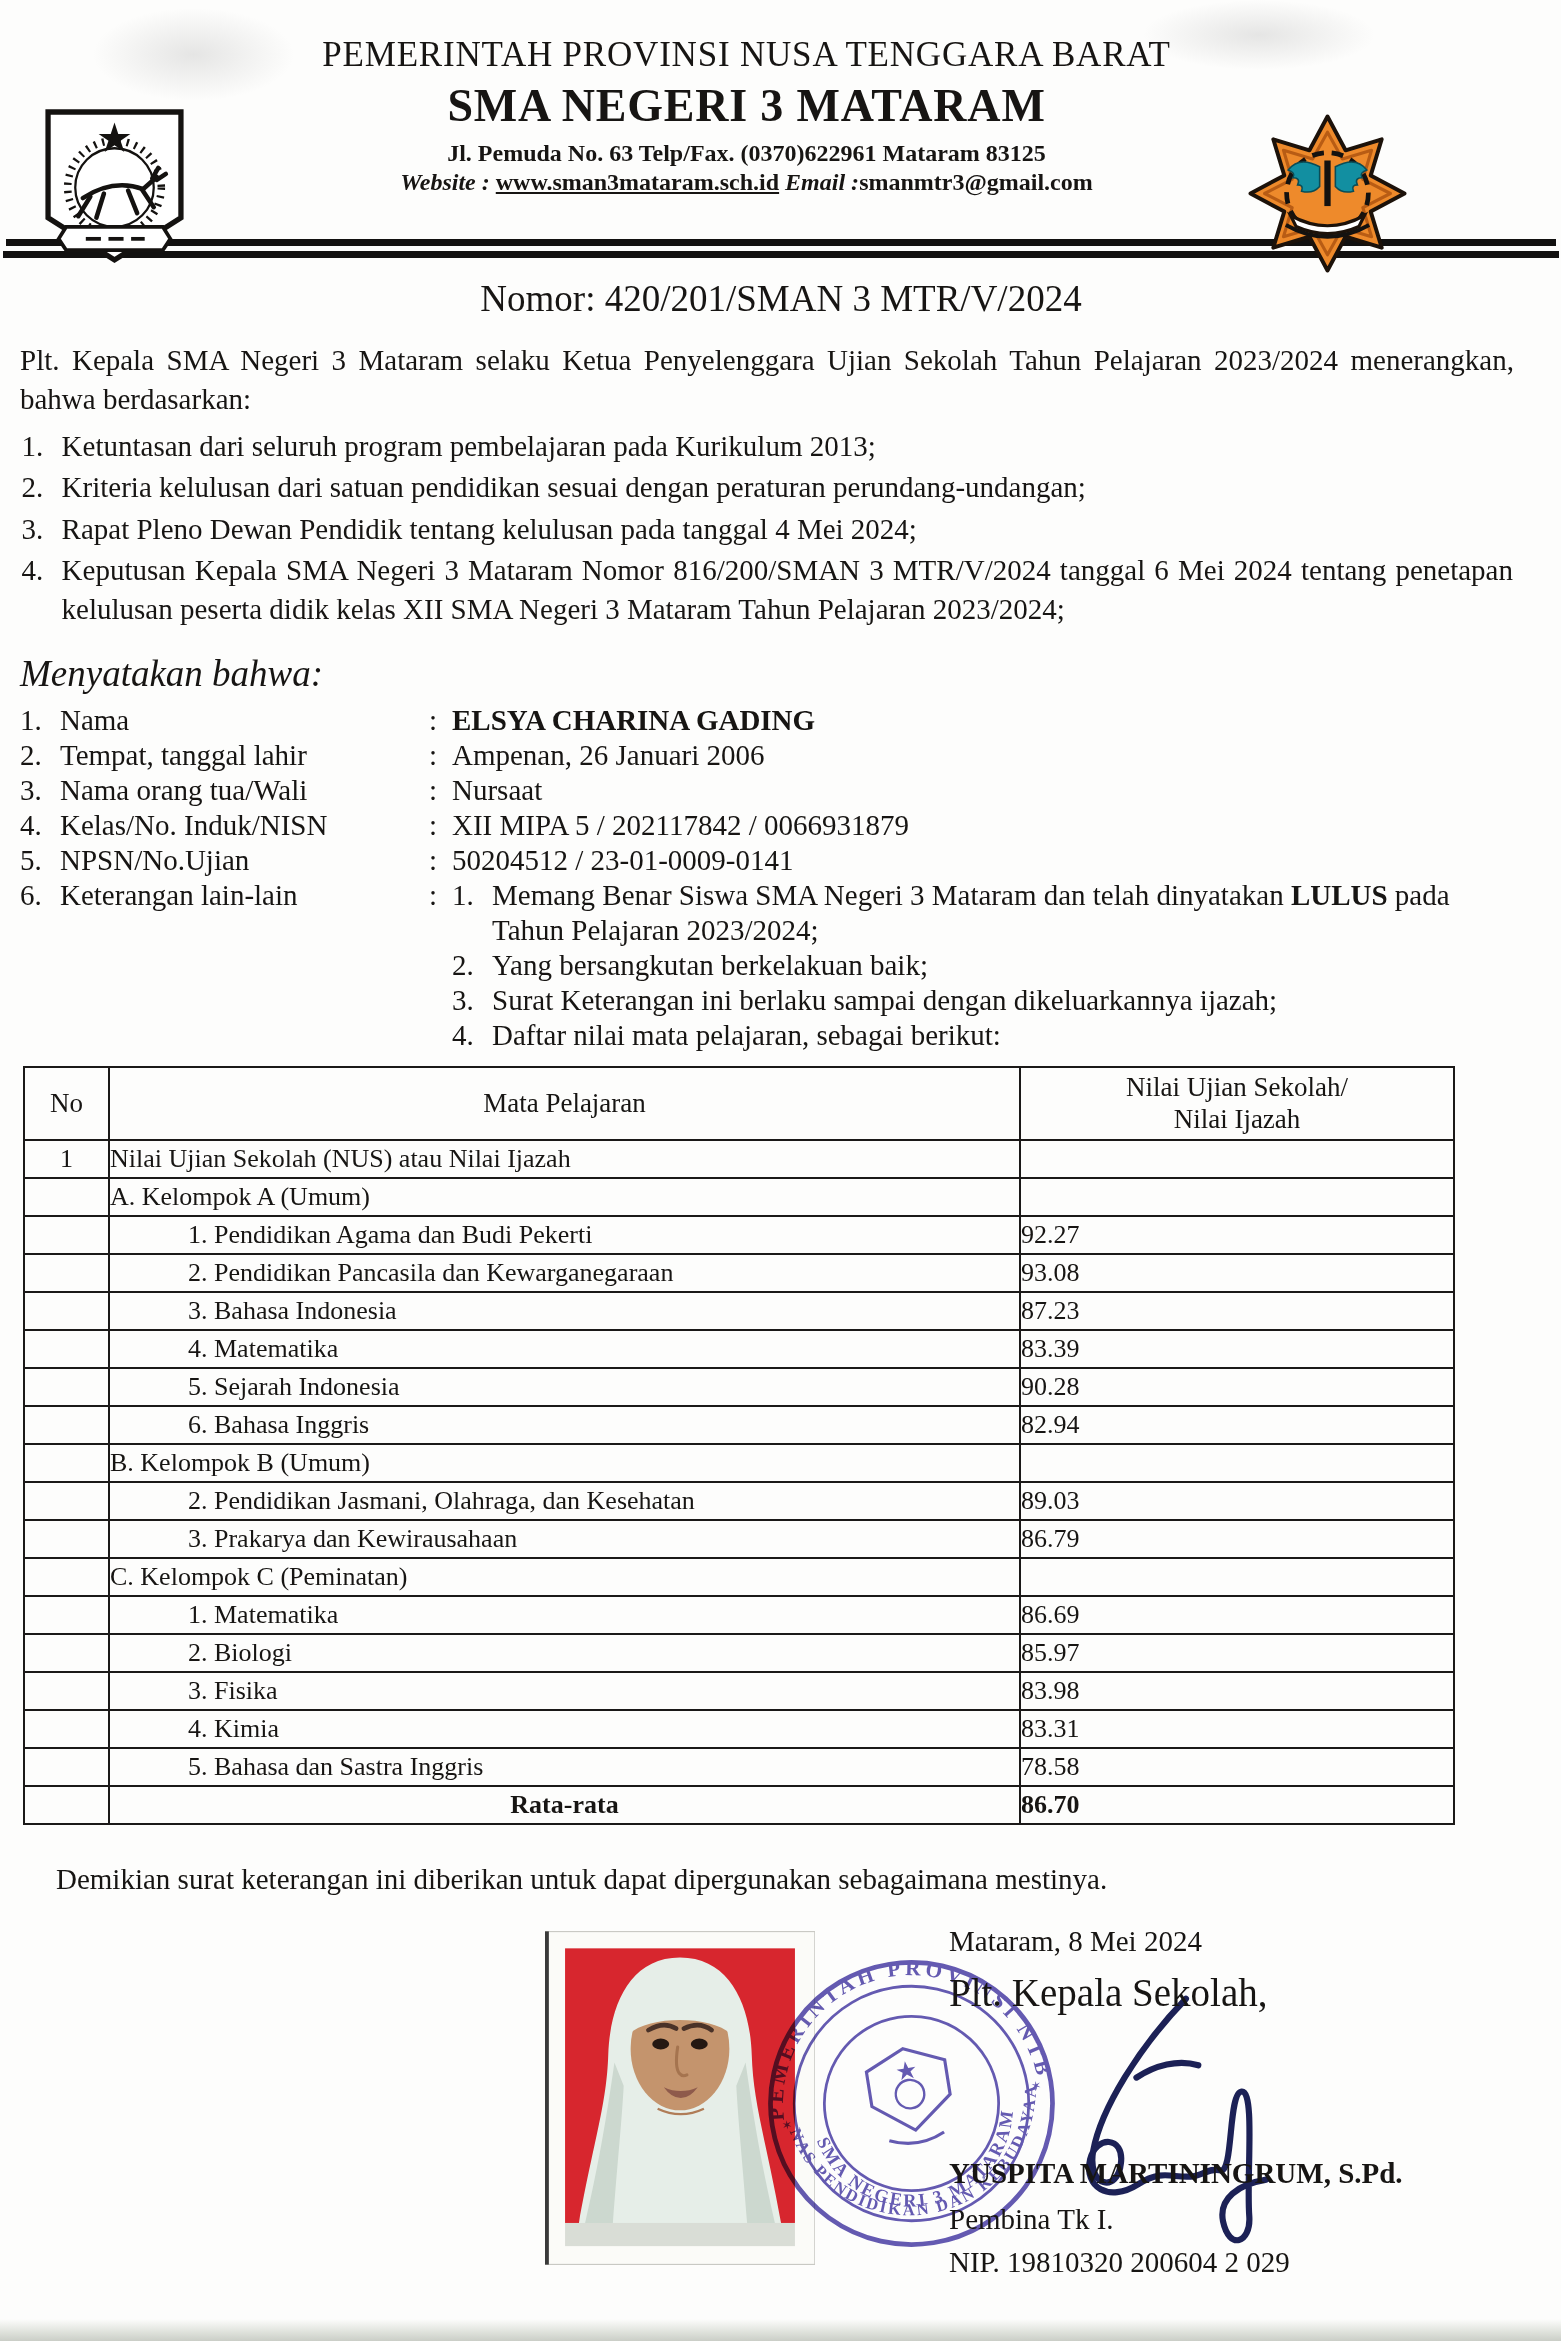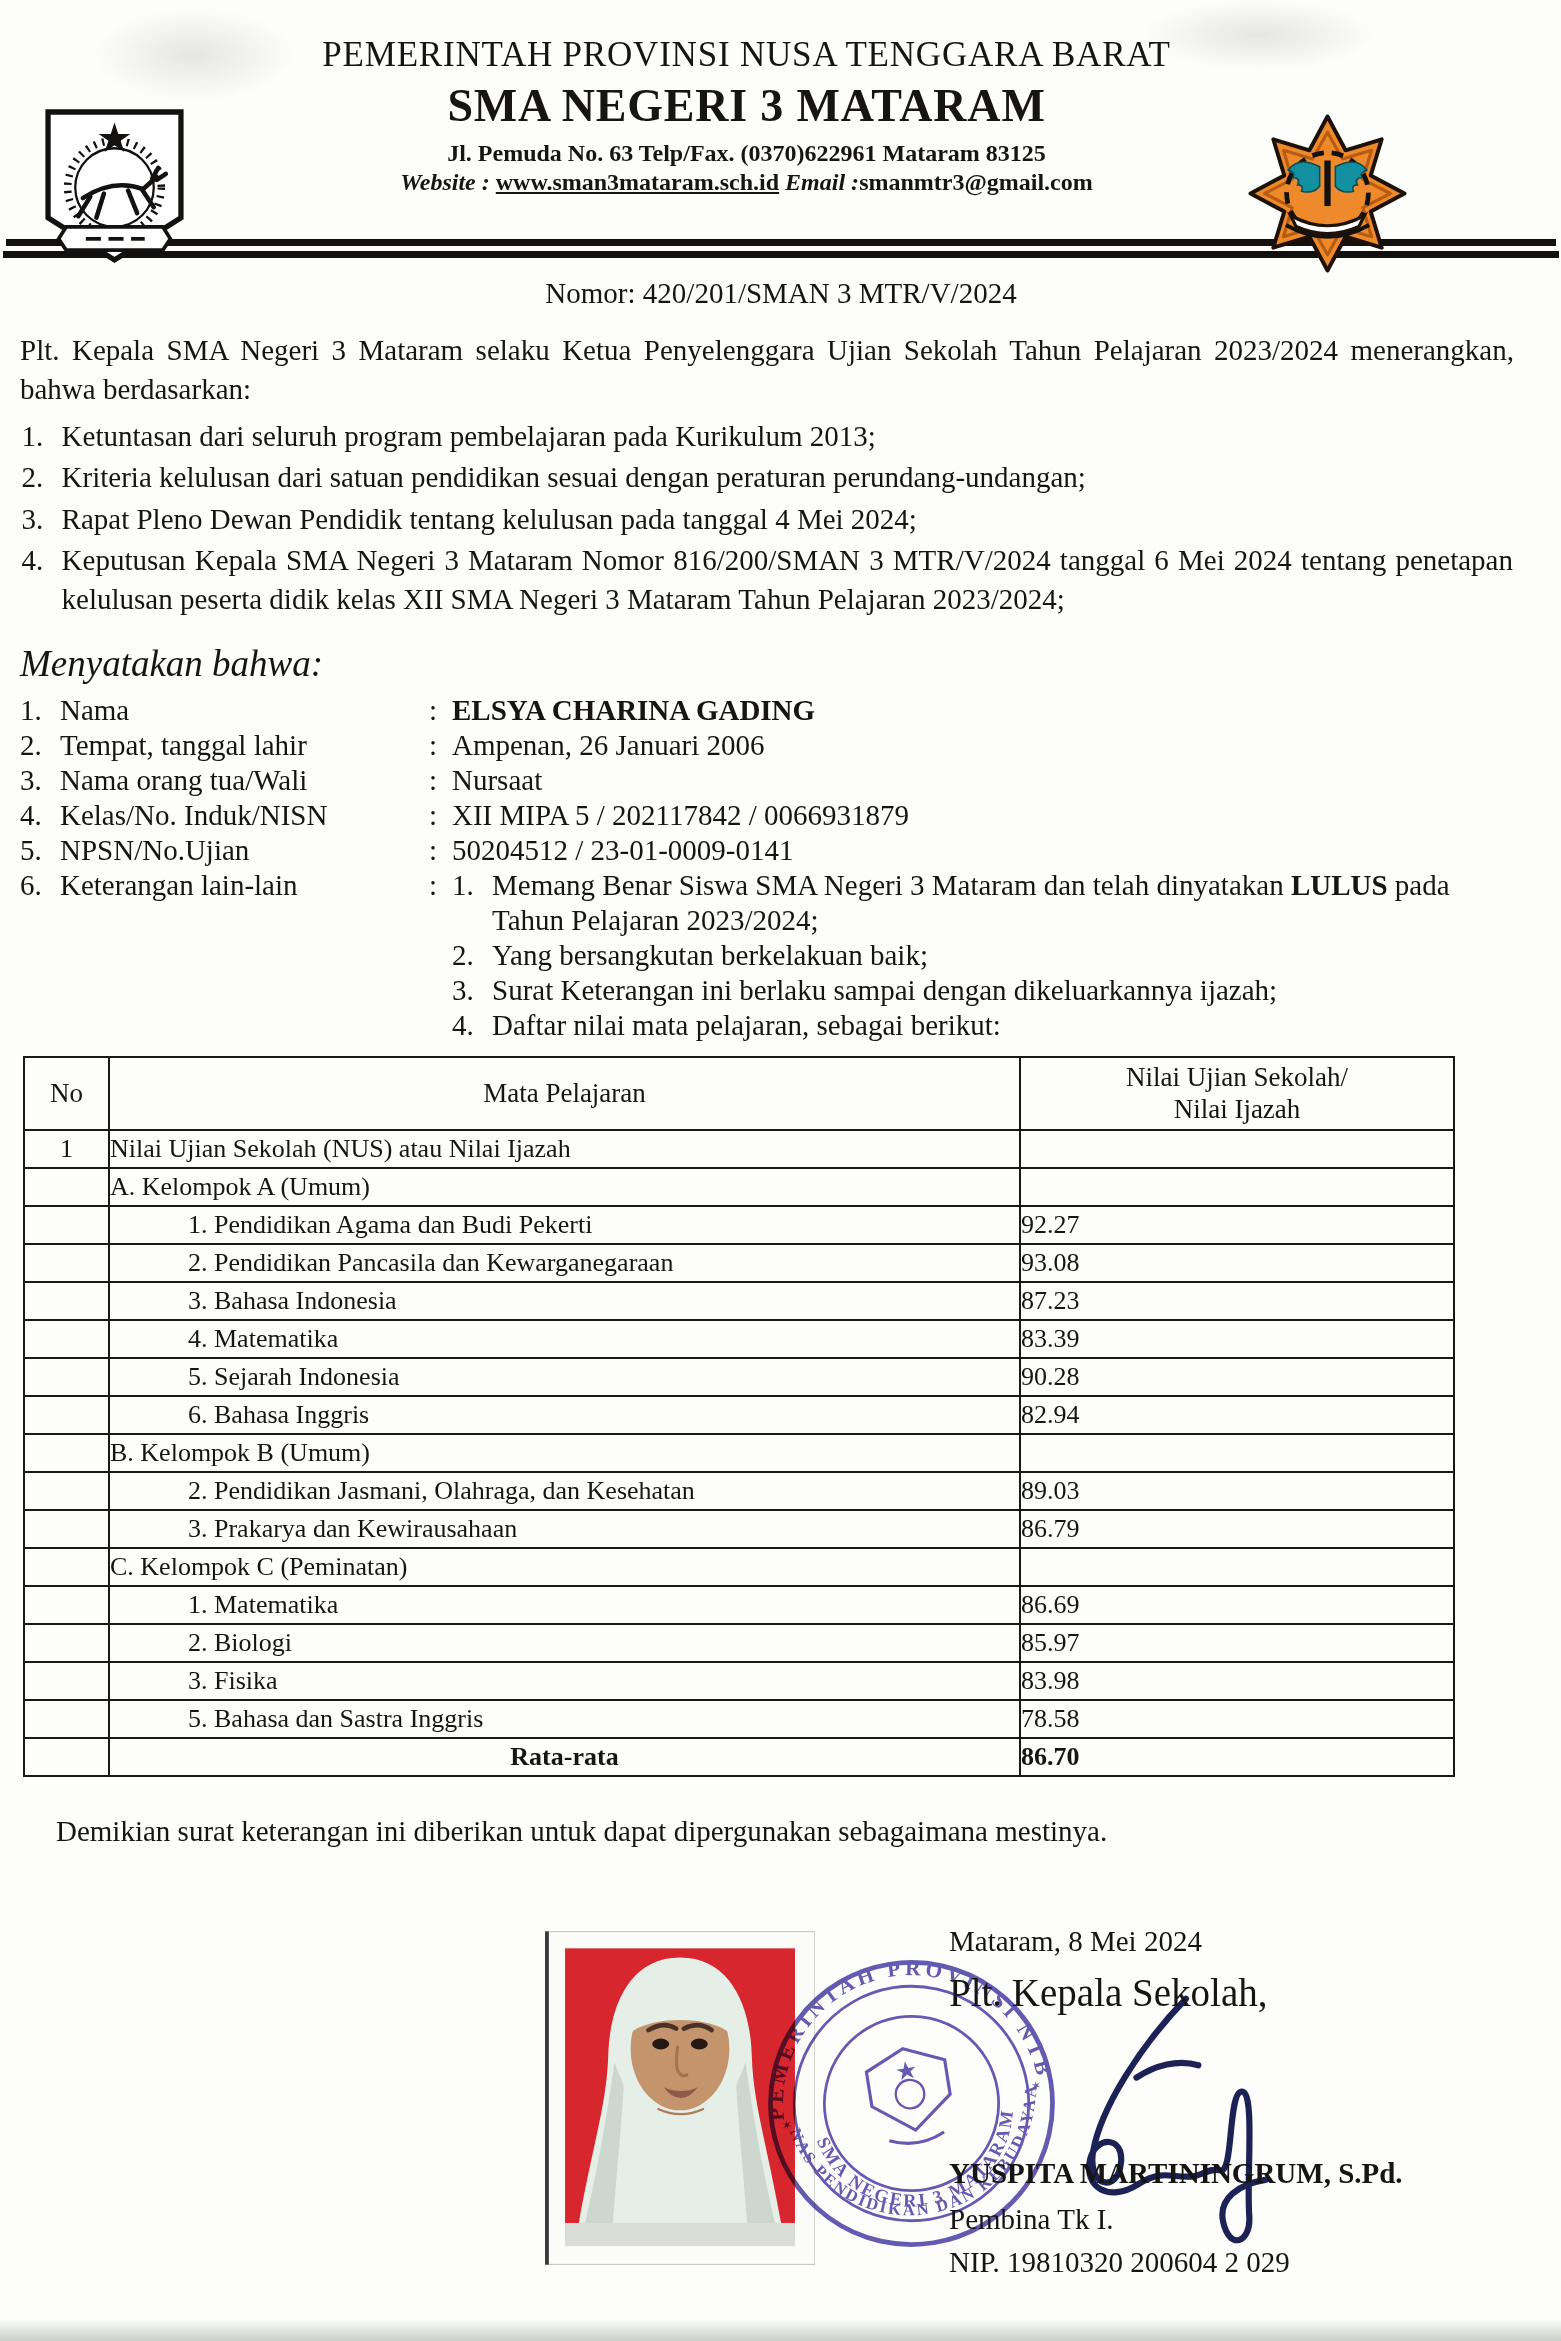--- a/index.html
+++ b/index.html
@@ -19,21 +19,21 @@
   .lh-web .url{text-decoration:underline;}
   .logo-left{position:absolute; left:39px; top:68px;}
   .logo-right{position:absolute; left:1245px; top:77px;}
   .double-rule{margin-top:23px;}
   .double-rule .r1{height:7px; background:#121110; margin:0 6.2px;}
   .double-rule .r2{height:7px; background:#121110; margin:5.4px 3.1px 0 3.1px;}
   
   .title-block{text-align:center; margin-top:18.5px;}
   .doc-title{display:inline-block; font-size:36px; font-weight:bold; letter-spacing:0.34em;
     border-bottom:3.9px solid #171513; padding:0 7.7px 4.6px 7.7px;}
-  .doc-nomor{font-size:29px; margin-top:7px;}
+  .doc-nomor{font-size:37px; margin-top:7px;}
   
   .intro{margin:21.6px 48px 0 20px; font-size:29px; line-height:39px; text-align:justify;}
   .basis{margin:7.7px 0 0 0;}
   .b-row{display:flex; font-size:29px; line-height:39px; margin:0 0 2.3px 0;}
   .b-num{flex:none; width:37px; text-align:left; padding-left:21.6px; box-sizing:content-box;}
   .b-num{width:40px;}
   .b-text{flex:1; text-align:justify; padding-right:49px;}
   .menyatakan{margin:28px 0 0 20px; font-size:37px; line-height:34px;font-style:italic;}
   
   .details{margin:12.4px 0 0 20px; font-size:29px; line-height:35px;}
@@ -299,20 +299,25 @@
           <td class="t-sub item">2. Biologi</td>
           <td class="t-val item">85.97</td>
         </tr>
         <tr>
           <td class="t-no"></td>
           <td class="t-sub item">3. Fisika</td>
           <td class="t-val item">83.98</td>
         </tr>
         <tr>
           <td class="t-no"></td>
+          <td class="t-sub item">4. Kimia</td>
+          <td class="t-val item">83.31</td>
+        </tr>
+        <tr>
+          <td class="t-no"></td>
           <td class="t-sub item">5. Bahasa dan Sastra Inggris</td>
           <td class="t-val item">78.58</td>
         </tr>
         <tr>
           <td class="t-no"></td>
           <td class="t-sub average">Rata-rata</td>
           <td class="t-val average">86.70</td>
         </tr>
       </tbody>
   </table>

